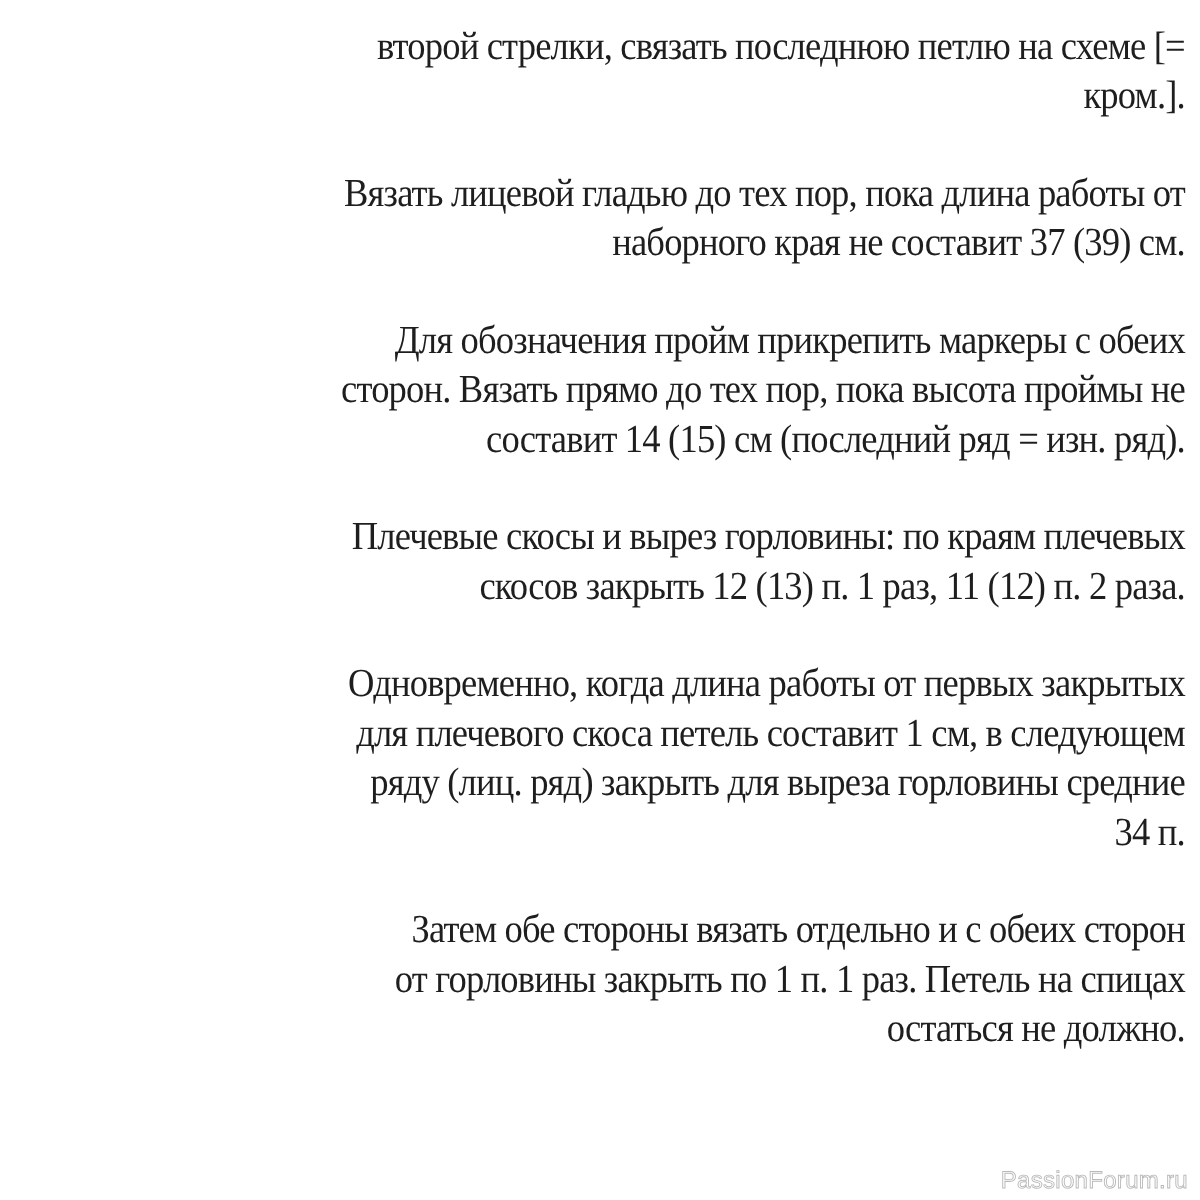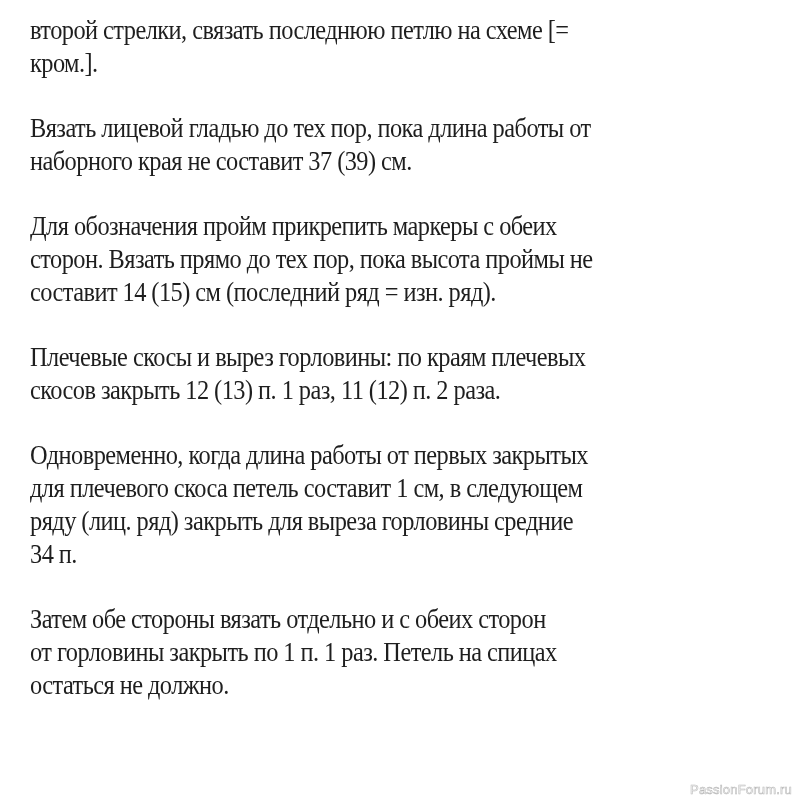--- a/index.html
+++ b/index.html
@@ -13,40 +13,41 @@
     position: relative;
     overflow: hidden;
     font-family: "Liberation Serif", "DejaVu Serif", serif;
     color: #1e1e1e;
   }
   .page {
     position: absolute;
     left: 30px;
     top: 14px;
     width: 760px;
+    text-align: right;
   }
   .para {
     margin: 0 0 32px 0;
     font-size: 26.5px;
     line-height: 33px;
     letter-spacing: -0.6px;
     transform: scaleX(0.92);
     transform-origin: left top;
     width: 826px;
   }
   .para .line {
     display: block;
     white-space: nowrap;
   }
   .watermark {
     position: absolute;
     right: 8px;
     bottom: 3px;
     font-family: "Liberation Sans", "DejaVu Sans", sans-serif;
-    font-size: 13px;
+    font-size: 16px;
     color: #ffffff;
     -webkit-text-stroke: 0.6px #b9b9b9;
     letter-spacing: 0.2px;
   }
 </style>
 </head>
 <body>
 
 <div class="page">
 

